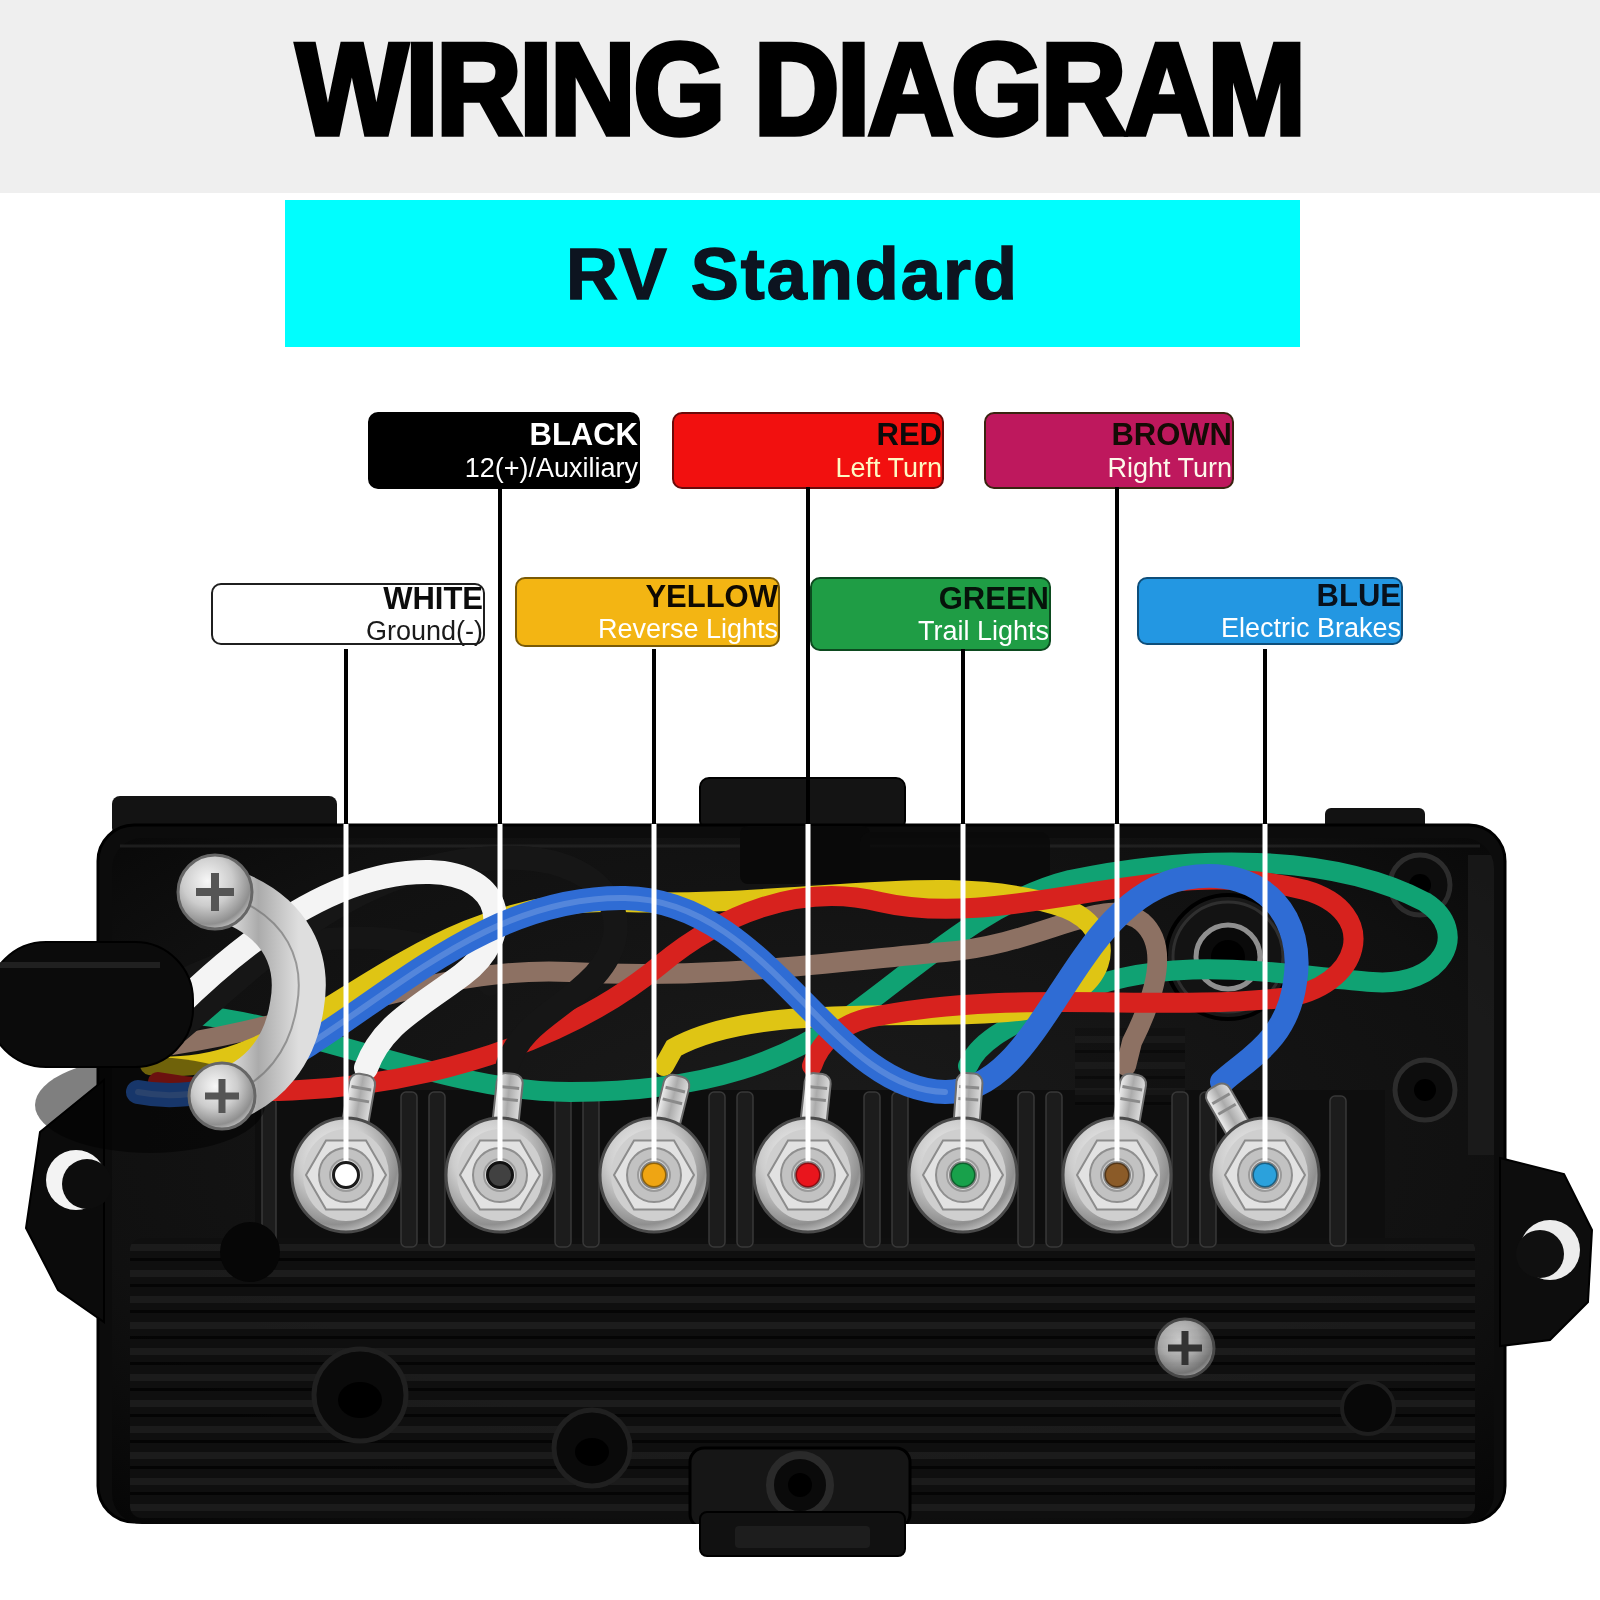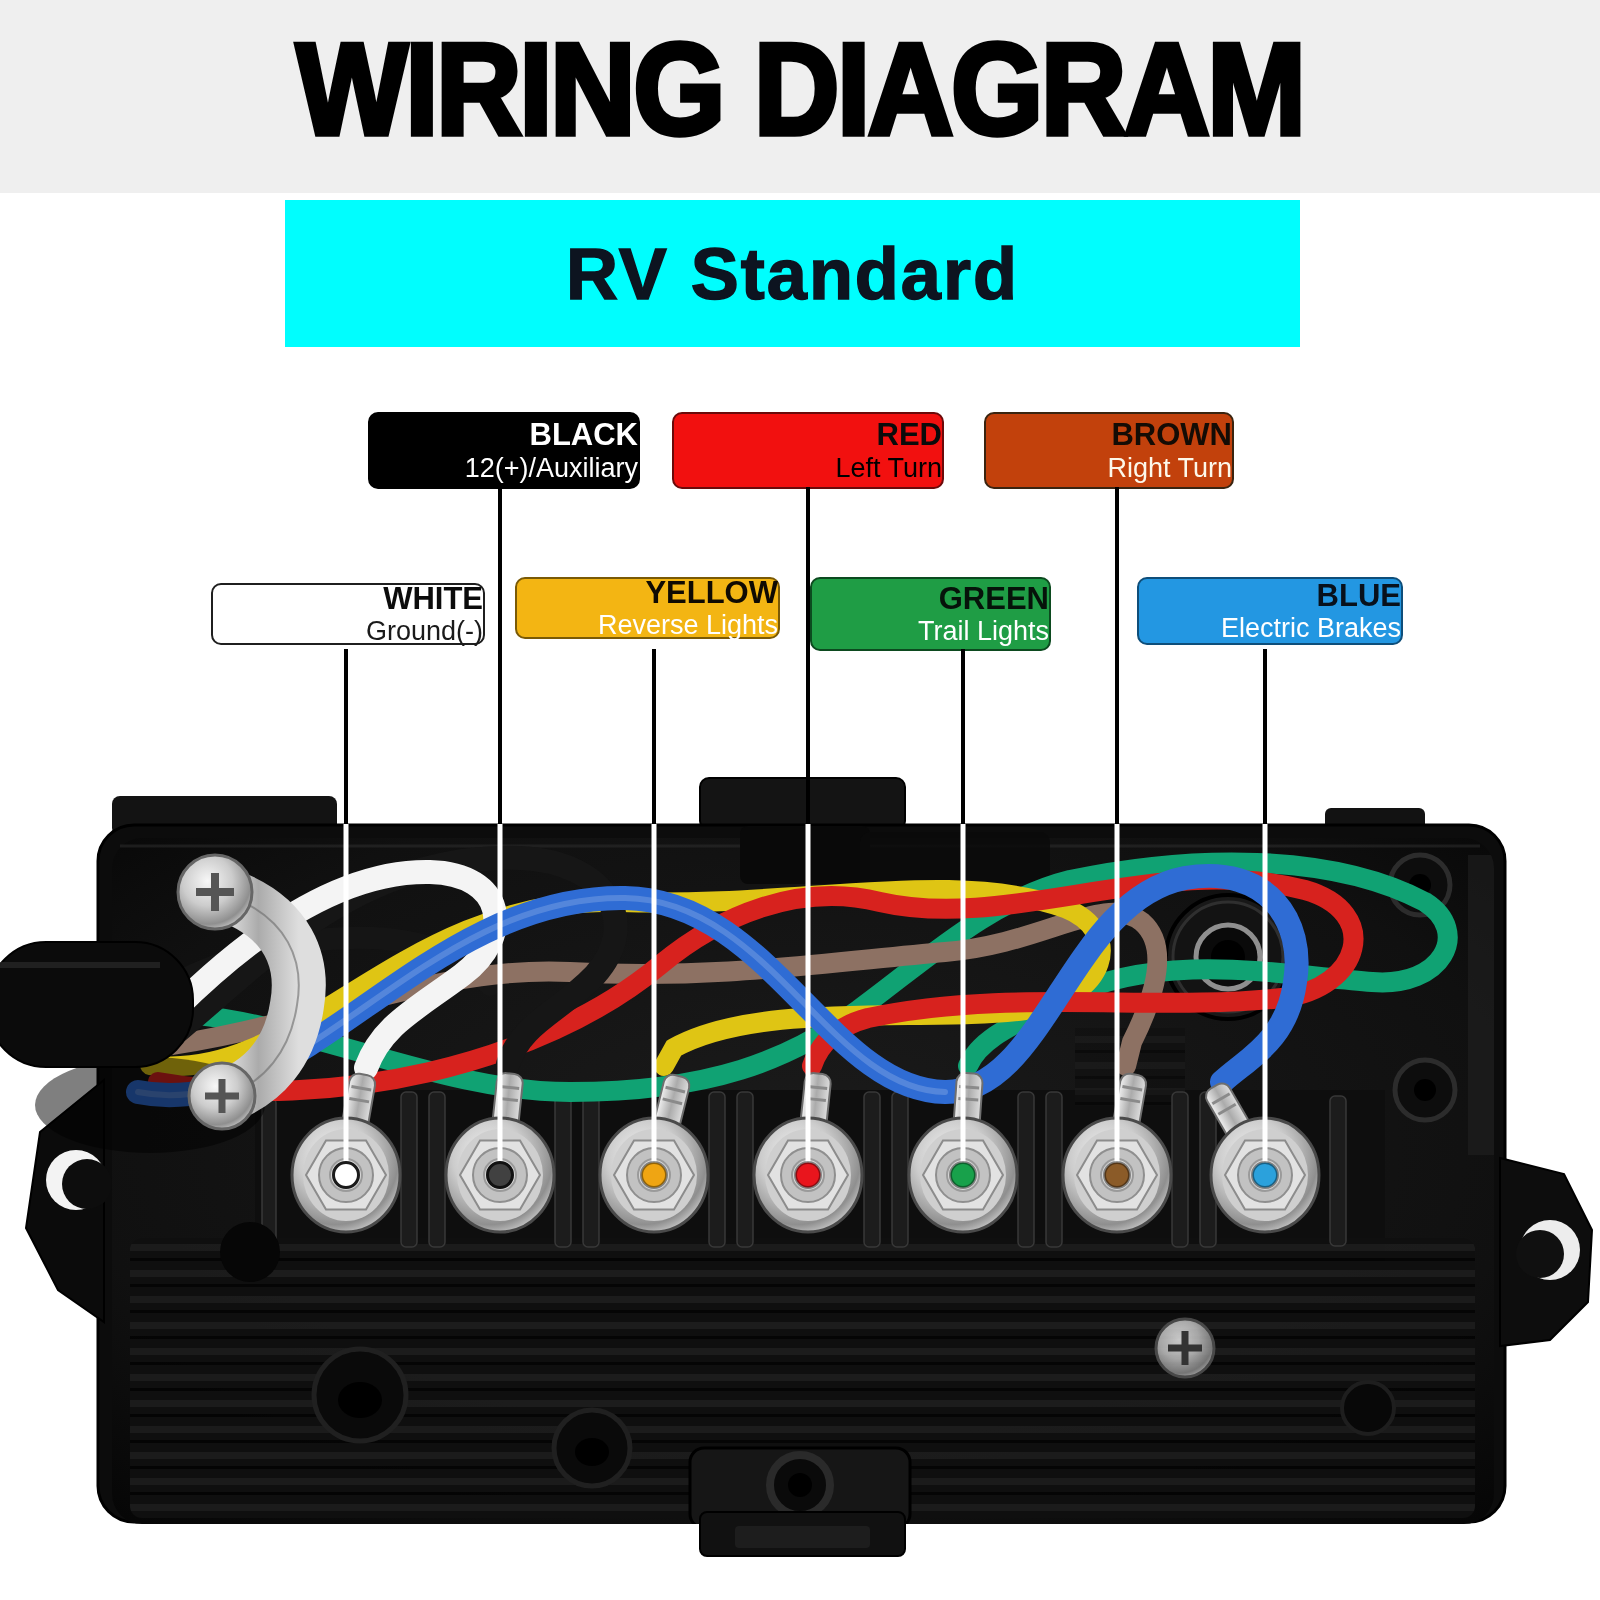--- a/index.html
+++ b/index.html
@@ -16,21 +16,21 @@
           -webkit-text-stroke:1.5px #0d1420;}
   .wire-label{position:absolute;border:2px solid #000;border-radius:10px;
               display:flex;flex-direction:column;align-items:flex-end;justify-content:center;
               line-height:1.12;box-sizing:border-box;}
   .lbl-name{font-weight:bold;font-size:31px;}
   .lbl-fn{font-size:27px;}
   #label-black{left:368px;top:412px;width:272px;height:77px}
   #label-red{left:672px;top:412px;width:272px;height:77px}
   #label-brown{left:984px;top:412px;width:250px;height:77px}
   #label-white{left:211px;top:583px;width:274px;height:62px}
-  #label-yellow{left:515px;top:577px;width:265px;height:62px}
+  #label-yellow{left:515px;top:577px;width:265px;height:70px}
   #label-green{left:810px;top:577px;width:241px;height:74px}
   #label-blue{left:1137px;top:577px;width:266px;height:68px}
   .cline{position:absolute;width:4px;background:#000;}
   #line-black-seg{left:498px;top:487px;height:273px}
   #line-red-seg{left:806px;top:487px;height:273px}
   #line-brown-seg{left:1115px;top:487px;height:273px}
   #line-white-seg{left:344px;top:649px;height:111px}
   #line-yellow-seg{left:652px;top:649px;height:111px}
   #line-green-seg{left:961px;top:649px;height:111px}
   #line-blue-seg{left:1263px;top:649px;height:111px}
@@ -47,23 +47,23 @@
   <div class="banner" style="background: rgb(0, 254, 254);">
     <span>RV Standard</span>
   </div>
 
   <div class="wire-label" id="label-black" style="background: rgb(0, 0, 0); border-color: rgb(0, 0, 0);">
     <div class="lbl-name" style="color: rgb(255, 255, 255);">BLACK</div>
     <div class="lbl-fn" style="color: rgb(255, 255, 255);">12(+)/Auxiliary</div>
   </div>
   <div class="wire-label" id="label-red" style="background: rgb(242, 16, 15); border-color: rgb(107, 10, 10);">
     <div class="lbl-name" style="color: rgb(11, 11, 11);">RED</div>
-    <div class="lbl-fn" style="color: #000000;">Left Turn</div>
-  </div>
-  <div class="wire-label" id="label-brown" style="background: #c2410c; border-color: rgb(58, 36, 16);">
+    <div class="lbl-fn" style="color: #fef9c3;">Left Turn</div>
+  </div>
+  <div class="wire-label" id="label-brown" style="background: #be185d; border-color: rgb(58, 36, 16);">
     <div class="lbl-name" style="color: rgb(20, 12, 5);">BROWN</div>
     <div class="lbl-fn" style="color: rgb(253, 248, 234);">Right Turn</div>
   </div>
   <div class="wire-label" id="label-white" style="background: rgb(255, 255, 255); border-color: rgb(31, 31, 31);">
     <div class="lbl-name" style="color: rgb(11, 11, 11);">WHITE</div>
     <div class="lbl-fn" style="color: rgb(26, 26, 26);">Ground(-)</div>
   </div>
   <div class="wire-label" id="label-yellow" style="background: rgb(243, 181, 19); border-color: rgb(122, 90, 5);">
     <div class="lbl-name" style="color: rgb(15, 10, 2);">YELLOW</div>
     <div class="lbl-fn" style="color: rgb(255, 255, 255);">Reverse Lights</div>

